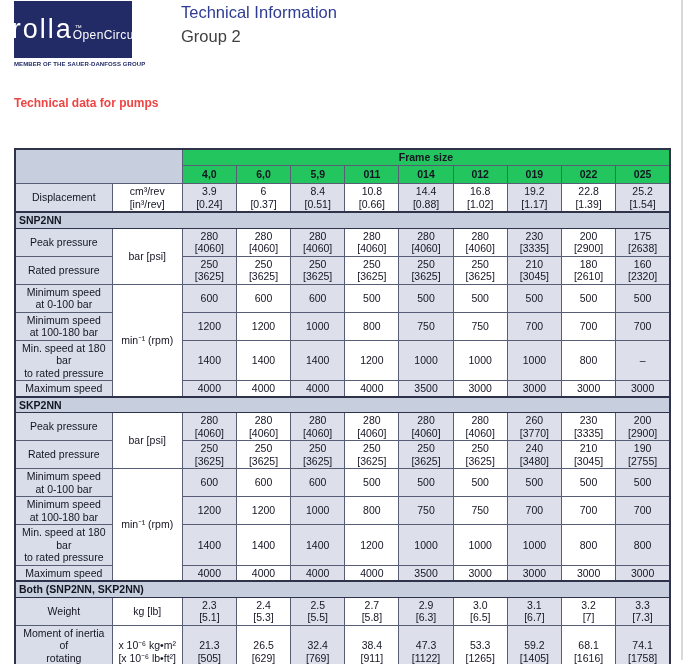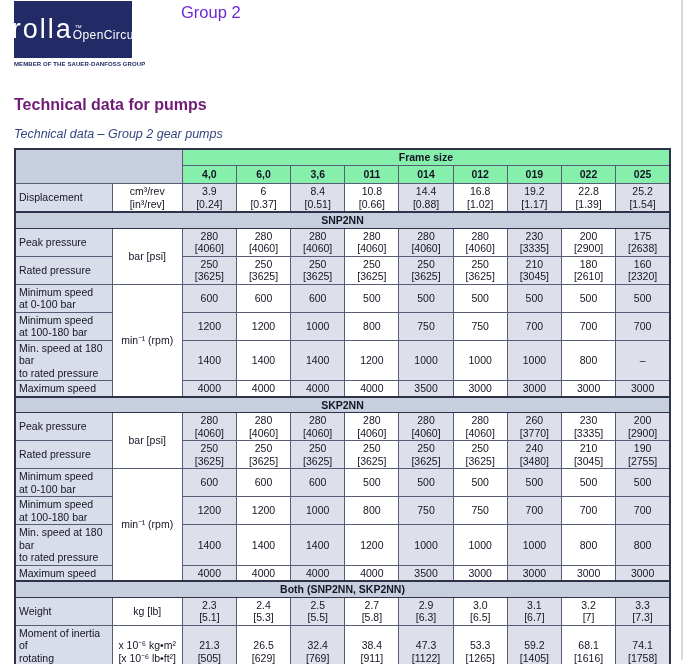--- a/index.html
+++ b/index.html
@@ -13,39 +13,39 @@
             display:flex;flex-direction:row;align-items:center;justify-content:center;}
   .logo-title{font-size:27px;line-height:27px;letter-spacing:2px;position:relative;font-weight:400;}
   .logo-tm{font-size:7px;position:absolute;top:-2px;right:-9px;letter-spacing:0;}
   .logo-subtitle{font-size:12px;letter-spacing:0.4px;margin-top:10px;}
   .logo-tagline{font-size:6px;font-weight:bold;color:#222b66;text-align:center;
                 width:118px;margin-top:3px;letter-spacing:0.1px;white-space:nowrap;}
 
   
   .title-block{position:absolute;left:181px;top:0px;}
   .title-line{color:#2e3c92;font-size:16.5px;line-height:24px;}
-  .title-group{color:#6d28d9;font-size:16.5px;line-height:24px;}
-  .section-heading{position:absolute;left:14px;top:96px;font-size:16px;font-weight:bold;color:#701a75;text-align:center;}
+  .title-group{color:#404040;font-size:16.5px;line-height:24px;}
+  .section-heading{position:absolute;left:14px;top:96px;font-size:12px;font-weight:bold;color:#ef4444;text-align:center;}
   .table-caption{position:absolute;left:14px;top:127px;font-size:12.5px;font-style:italic;color:#35457f;}
 
   
   #table-host{position:absolute;left:14px;top:148px;}
   #table-host table{border-collapse:collapse;table-layout:fixed;width:657px;
                     font-size:10.5px;color:#141523;border:2px solid #2e3349;}
   #table-host th,#table-host td{border:1px solid #575d74;padding:1px 3px;
                                 vertical-align:middle;line-height:12.5px;overflow:hidden;}
-  #table-host thead th{background:#86efac;font-weight:bold;text-align:center;}
+  #table-host thead th{background:#22c55e;font-weight:bold;text-align:center;}
   #table-host th.frame{height:13px;}
   #table-host th.colhead{height:15px;margin-top:8px;}
   #table-host th.corner{background:#c7cfdf;}
-  #table-host td.rowlabel{background:#d9dde9;text-align:left;}
+  #table-host td.rowlabel{background:#d9dde9;text-align:center;}
   #table-host td.unitcell{background:#ffffff;text-align:center;}
   #table-host td.val{text-align:center;background:#ffffff;}
   #table-host td.shade{background:#dde0eb;}
-  #table-host tr.group-row td{background:#c7cfdf;font-weight:bold;text-align:center;
+  #table-host tr.group-row td{background:#c7cfdf;font-weight:bold;text-align:left;
       border-top:2px solid #2e3349;border-bottom:1px solid #2e3349;height:12px;}
   #table-host col.c-label{width:97px;}
   #table-host col.c-unit{width:70px;}
   #table-host col.c-val{width:54.1px;}
 </style>
 </head>
 <body>
 
 <div class="page">
 
@@ -53,25 +53,25 @@
     <div class="logo-box">
       <div class="logo-title">
         <span>Turolla</span><span class="logo-tm">™</span>
       </div>
       <div class="logo-subtitle">OpenCircuitGear</div>
     </div>
     <div class="logo-tagline">MEMBER OF THE SAUER-DANFOSS GROUP</div>
   </div>
 
   <div class="title-block">
+    <div class="title-line">Technical Information</div>
     <div class="title-group">Group 2</div>
   </div>
 
   <div class="section-heading">Technical data for pumps</div>
-  <div class="table-caption">Technical data – Group 2 gear pumps</div>
 
   <div id="table-host">
       <table>
         <colgroup>
           <col class="c-label">
           <col class="c-unit">
           <col class="c-val">
           <col class="c-val">
           <col class="c-val">
           <col class="c-val">
@@ -82,21 +82,21 @@
           <col class="c-val">
         </colgroup>
         <thead>
           <tr>
             <th class="corner" colspan="2" rowspan="2"></th>
             <th class="frame" colspan="9">Frame size</th>
           </tr>
           <tr>
             <th class="colhead">4,0</th>
             <th class="colhead">6,0</th>
-            <th class="colhead">3,6</th>
+            <th class="colhead">5,9</th>
             <th class="colhead">011</th>
             <th class="colhead">014</th>
             <th class="colhead">012</th>
             <th class="colhead">019</th>
             <th class="colhead">022</th>
             <th class="colhead">025</th>
           </tr>
         </thead>
         <tbody>
           <tr>

